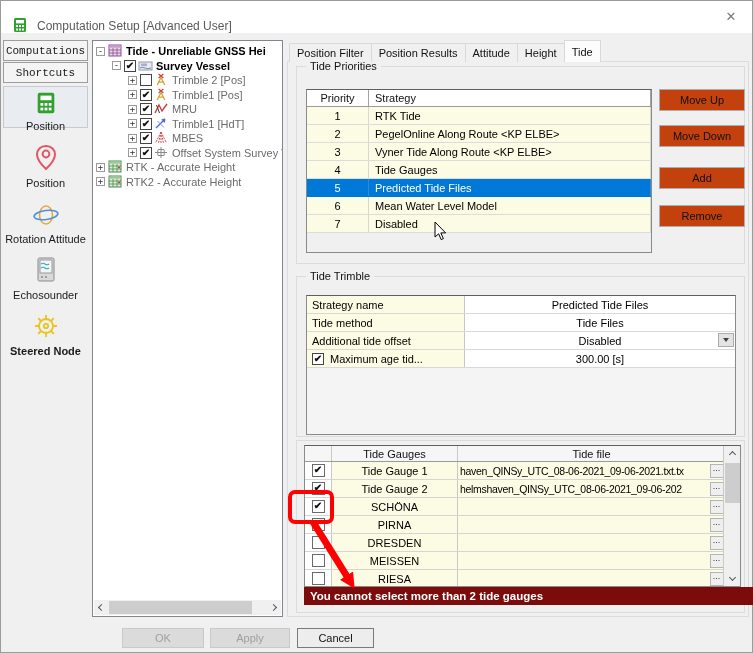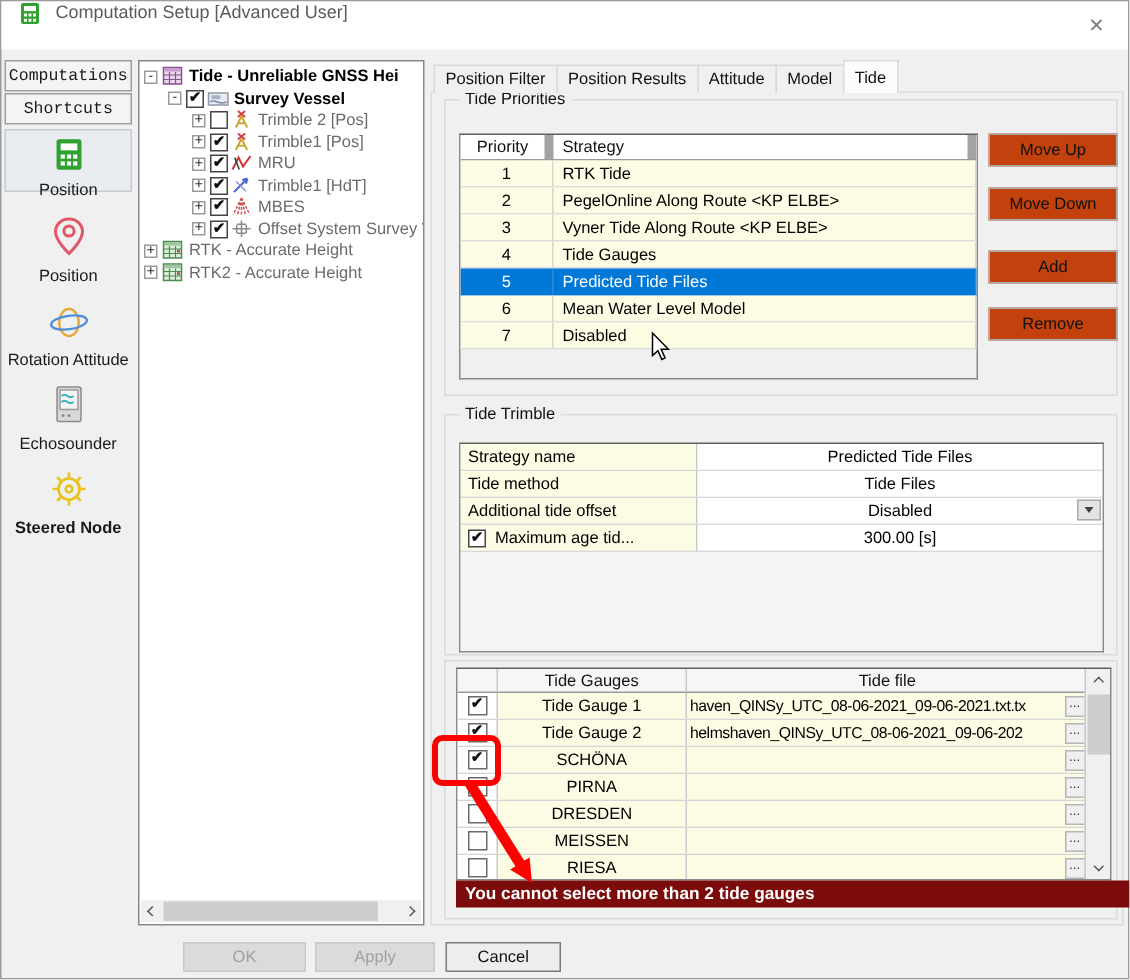--- a/index.html
+++ b/index.html
@@ -2,21 +2,21 @@
 <html><head>
 <meta charset="utf-8">
 <style>
   html,body{margin:0;padding:0;background:#fff;}
   *{box-sizing:border-box;}
   #win{position:relative;width:753px;height:653px;background:#F0F0F0;
        font-family:"Liberation Sans",sans-serif;font-size:11px;color:#000;
        box-shadow:inset 0 0 0 1px #9B9B9B;overflow:hidden;}
   
   .titlebar{position:absolute;left:1px;top:1px;right:1px;height:32px;background:#fff;
-            display:flex;align-items:flex-start;padding-left:11px;}
+            display:flex;align-items:flex-end;padding-left:11px;}
   .title-icon{width:16px;height:16px;flex:none;}
   .title-text{margin-left:9px;font-size:12px;color:#5A5A5A;}
   .close-btn{position:absolute;right:11px;top:6px;width:20px;height:18px;color:#7A7A7A;
              font-size:13px;display:flex;align-items:center;justify-content:center;}
   
   .sidebar{position:absolute;left:2px;top:40px;width:87px;height:577px;}
   .side-btn{position:absolute;left:1px;width:85px;height:21px;background:#F4F4F4;
             border:1px solid #9D9D9D;display:flex;align-items:center;justify-content:center;
             font-size:11px;color:#1A1A1A;font-family:Liberation Mono, monospace;}
   .side-item{position:absolute;left:1px;width:85px;display:flex;flex-direction:column;
@@ -48,21 +48,21 @@
   .tab{height:19px;padding:0 7px;background:#F0F0F0;border:1px solid #D9D9D9;border-bottom:none;
        display:flex;align-items:center;margin-right:-1px;font-size:11px;color:#111;}
   .tab.active{height:22px;background:#FCFCFC;z-index:4;}
   .tabpage{position:absolute;left:0;top:21px;width:462px;height:556px;background:#F0F0F0;
            border:1px solid #DCDCDC;}
   .group{position:absolute;border:1px solid #DBDBDB;}
   .group-label{position:absolute;top:-7px;left:9px;background:#F0F0F0;padding:0 4px;font-size:11px;color:#111;}
   
   .grid{position:absolute;background:#F0F0F0;border:1px solid #8A8A8A;border-top:1px solid #606060;overflow:hidden;}
   .phead{display:flex;height:17px;background:#FFFFFF;border-bottom:1px solid #9A9A9A;}
-  .phc{display:flex;align-items:center;border-right:6px solid #a3a3a3;font-size:11px;color:#111;}
+  .phc{display:flex;align-items:center;border-right:1px solid #a3a3a3;font-size:11px;color:#111;}
   .prow{display:flex;height:18px;background:#FCFBE3;border-bottom:1px solid #DCDCDC;}
   .pc{display:flex;align-items:center;border-right:1px solid #D8D8D0;font-size:11px;}
   .pr{width:62px;justify-content:center;flex:none;}
   .ps{flex:1;padding-left:6px;}
   .prow.selected{background:#0078D7;border-bottom-color:#0078D7;}
   .prow.selected .pc{color:#fff;border-right-color:#2B8BDD;}
   .win-btn{position:absolute;width:86px;height:22px;background:#c2410c;border:1px solid #ADADAD;
            display:flex;align-items:center;justify-content:center;font-size:11px;color:#111;}
   
   .srow{display:flex;height:18px;border-bottom:1px solid #D8D8D8;}
@@ -297,21 +297,21 @@
           <span class="chev right"></span>
         </span>
     </div>
   </div>
 
   <div class="panel">
     <div class="tabs" id="tab-bar">
         <div class="tab">Position Filter</div>
         <div class="tab">Position Results</div>
         <div class="tab">Attitude</div>
-        <div class="tab">Model</div>
+        <div class="tab">Height</div>
         <div class="tab active">Tide</div>
       </div>
     <div class="tabpage"></div>
 
     <div class="group" style="left:9px;top:26px;width:449px;height:198px;">
       <span class="group-label">Tide Priorities</span>
       <div class="grid" style="left:9px;top:22px;width:346px;height:164px;">
         <div class="phead">
           <div class="phc" style="width:62px;justify-content:center;flex:none;">Priority</div>
           <div class="phc" style="flex:1;padding-left:6px;">Strategy</div>

